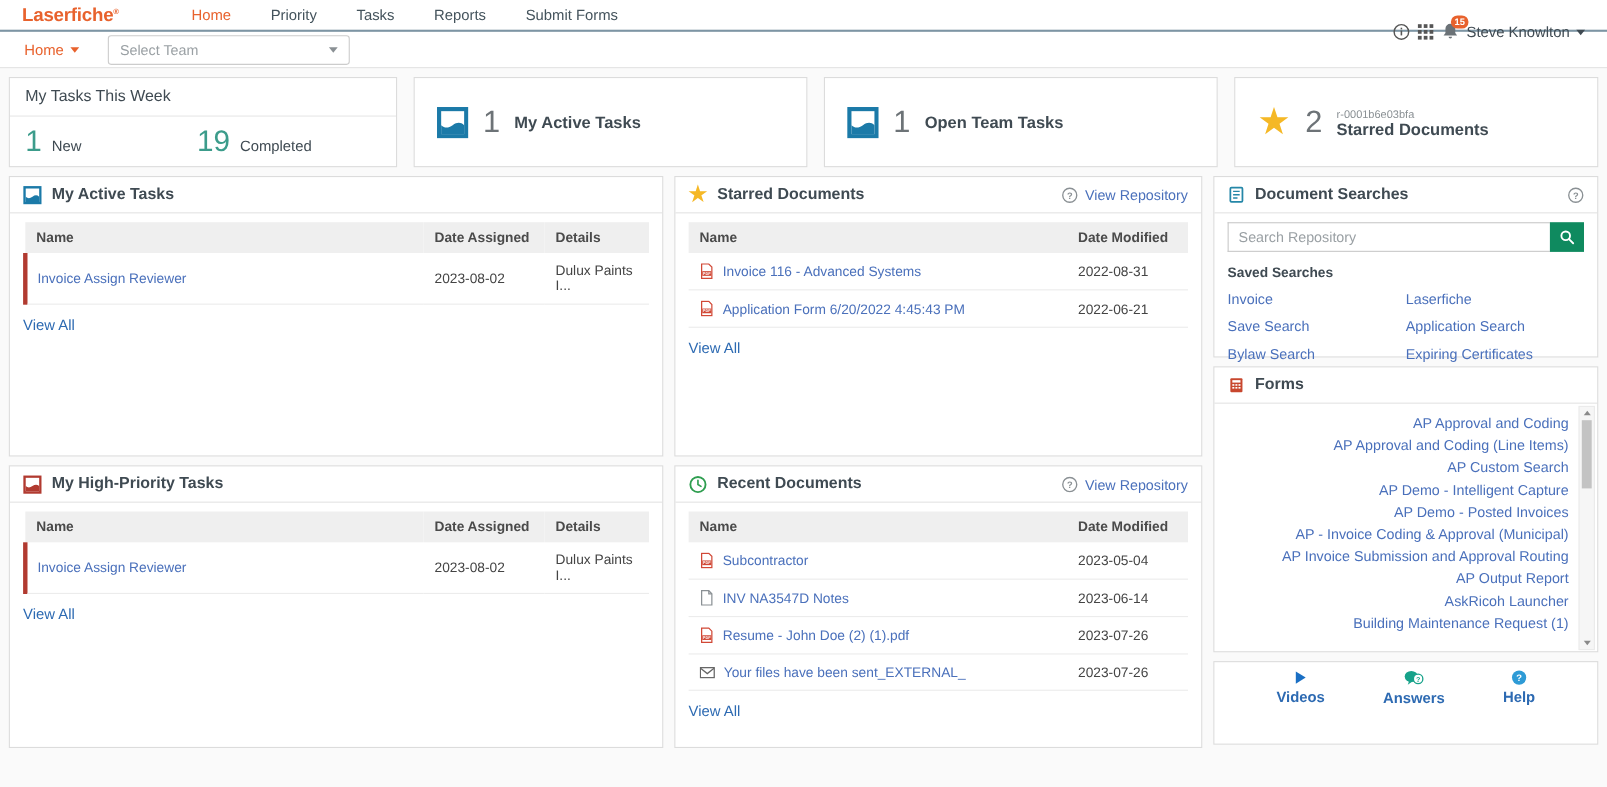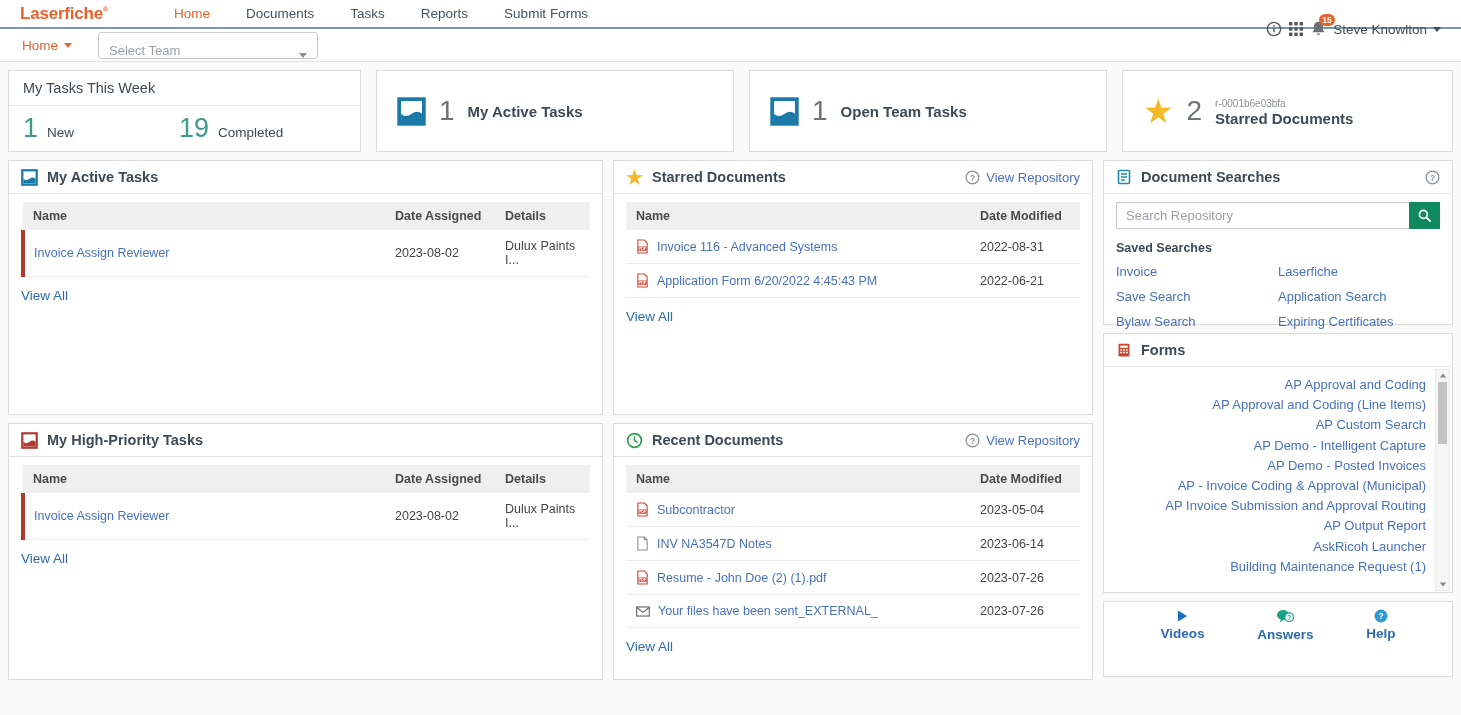--- a/index.html
+++ b/index.html
@@ -34,21 +34,21 @@
   .caret-up { border-top:none; border-bottom:5px solid currentColor; }
 
   
   .subbar {
     height:33px; background:#fff; border-bottom:1px solid #e3e3e3;
     display:flex; align-items:center; padding:0 22px;
   }
   .home-dd { color:#e8622d; font-size:13.5px; display:flex; align-items:center; gap:6px; cursor:pointer; }
   .team-select {
     margin-left:26px; width:220px; height:27px; border:1px solid #ccc; border-radius:3px;
-    display:flex; align-items:flex-end; justify-content:space-between; padding:0 10px;
+    display:flex; align-items:center; justify-content:space-between; padding:0 10px;
     color:#9aa0a4; font-size:13px; cursor:pointer; background:#fff;
   }
   .team-select .caret { color:#8a9094; }
 
   
   .content { padding:8px; }
   .cards-row { display:grid; grid-template-columns:353px 358px 358px 1fr; gap:15px; margin-bottom:8px; }
   .card { background:#fff; border:1px solid #dcdcdc; height:82px; }
   .card-header { height:35px; display:flex; align-items:center; padding:0 14px;
     border-bottom:1px solid #e7e7e7; font-size:14.5px; color:#3f4a52; }
@@ -115,21 +115,21 @@
   .h-255 { height:255px; } .h-257 { height:257px; }
   .h-165 { height:165px; } .h-260 { height:260px; } .h-76 { height:76px; }
 </style>
 </head>
 <body>
 
 <header class="topnav">
   <div class="logo"><span>Laserfiche</span><sup>®</sup></div>
   <nav class="nav-items">
     <span class="nav-item active">Home</span>
-    <span class="nav-item">Documents</span>
+    <span class="nav-item">Priority</span>
     <span class="nav-item">Tasks</span>
     <span class="nav-item">Reports</span>
     <span class="nav-item">Submit Forms</span>
   </nav>
   <div class="topnav-right">
     <span class="icon-btn">
       <svg width="16" height="16" viewBox="0 0 16 16">
           <circle cx="8" cy="8" r="6.6" fill="none" stroke="#555" stroke-width="1.3"></circle>
           <rect x="7.3" y="6.8" width="1.4" height="4.4" fill="#555"></rect>
           <rect x="7.3" y="4.2" width="1.4" height="1.5" fill="#555"></rect>

